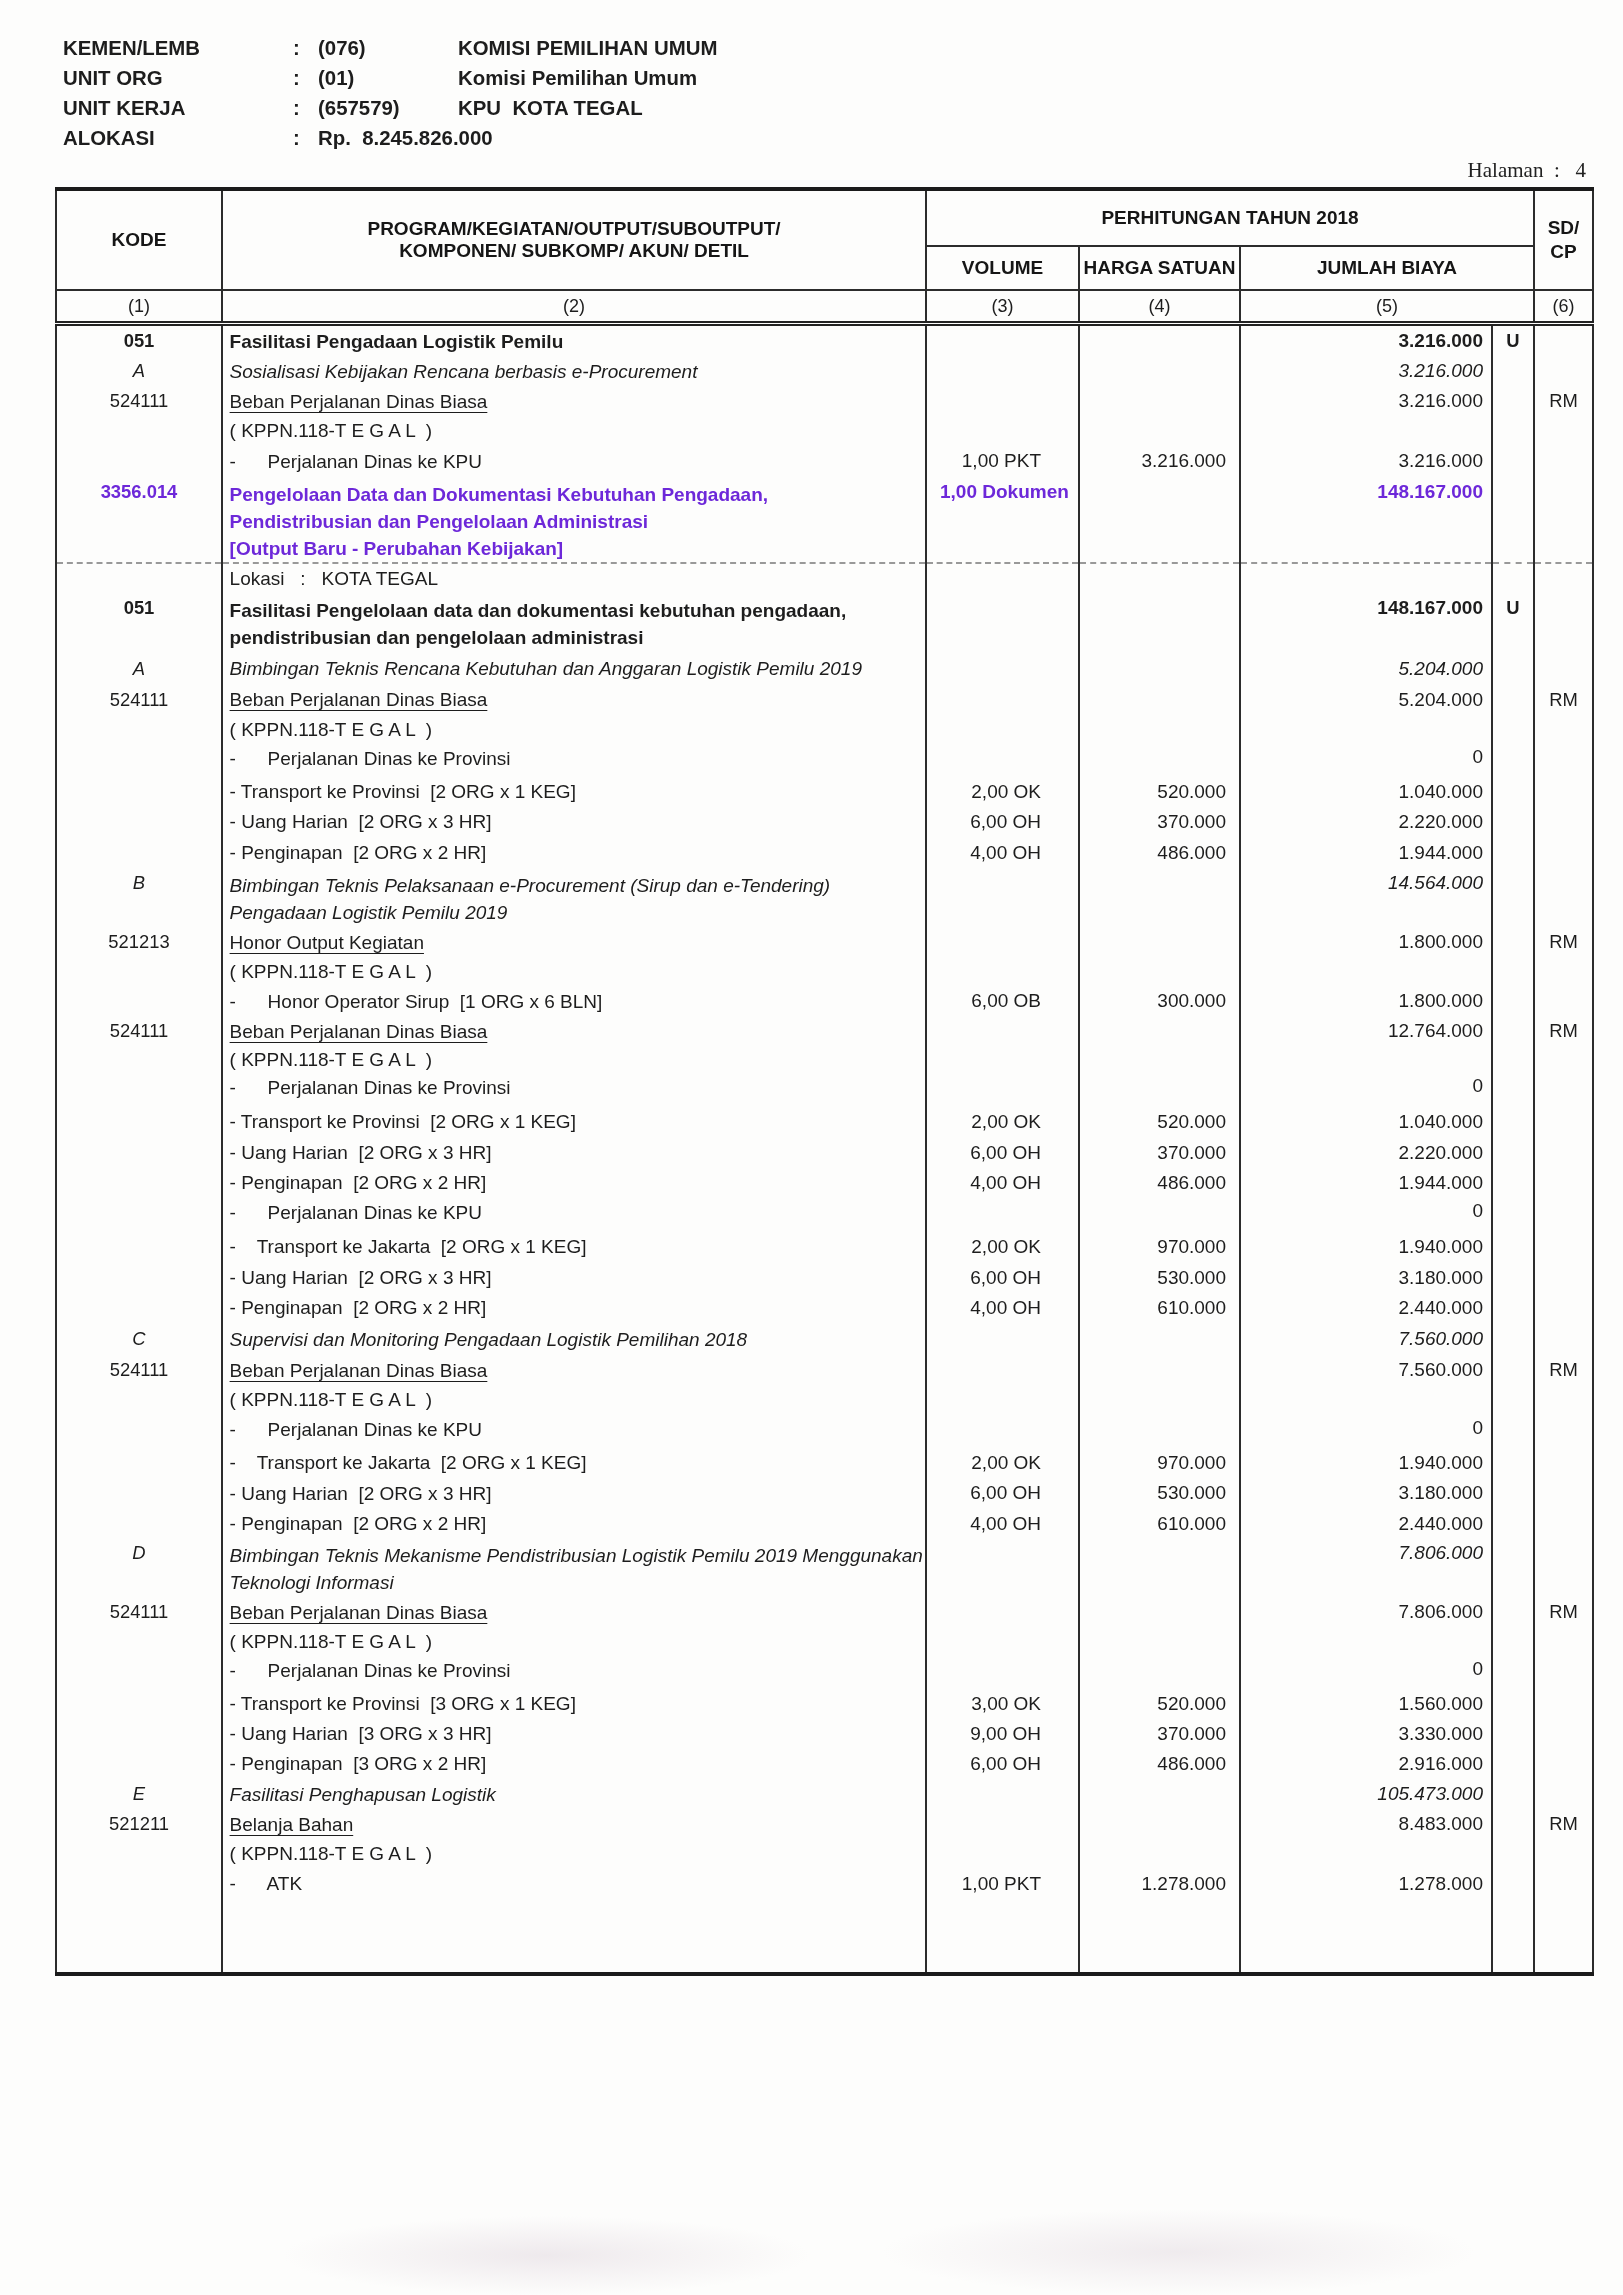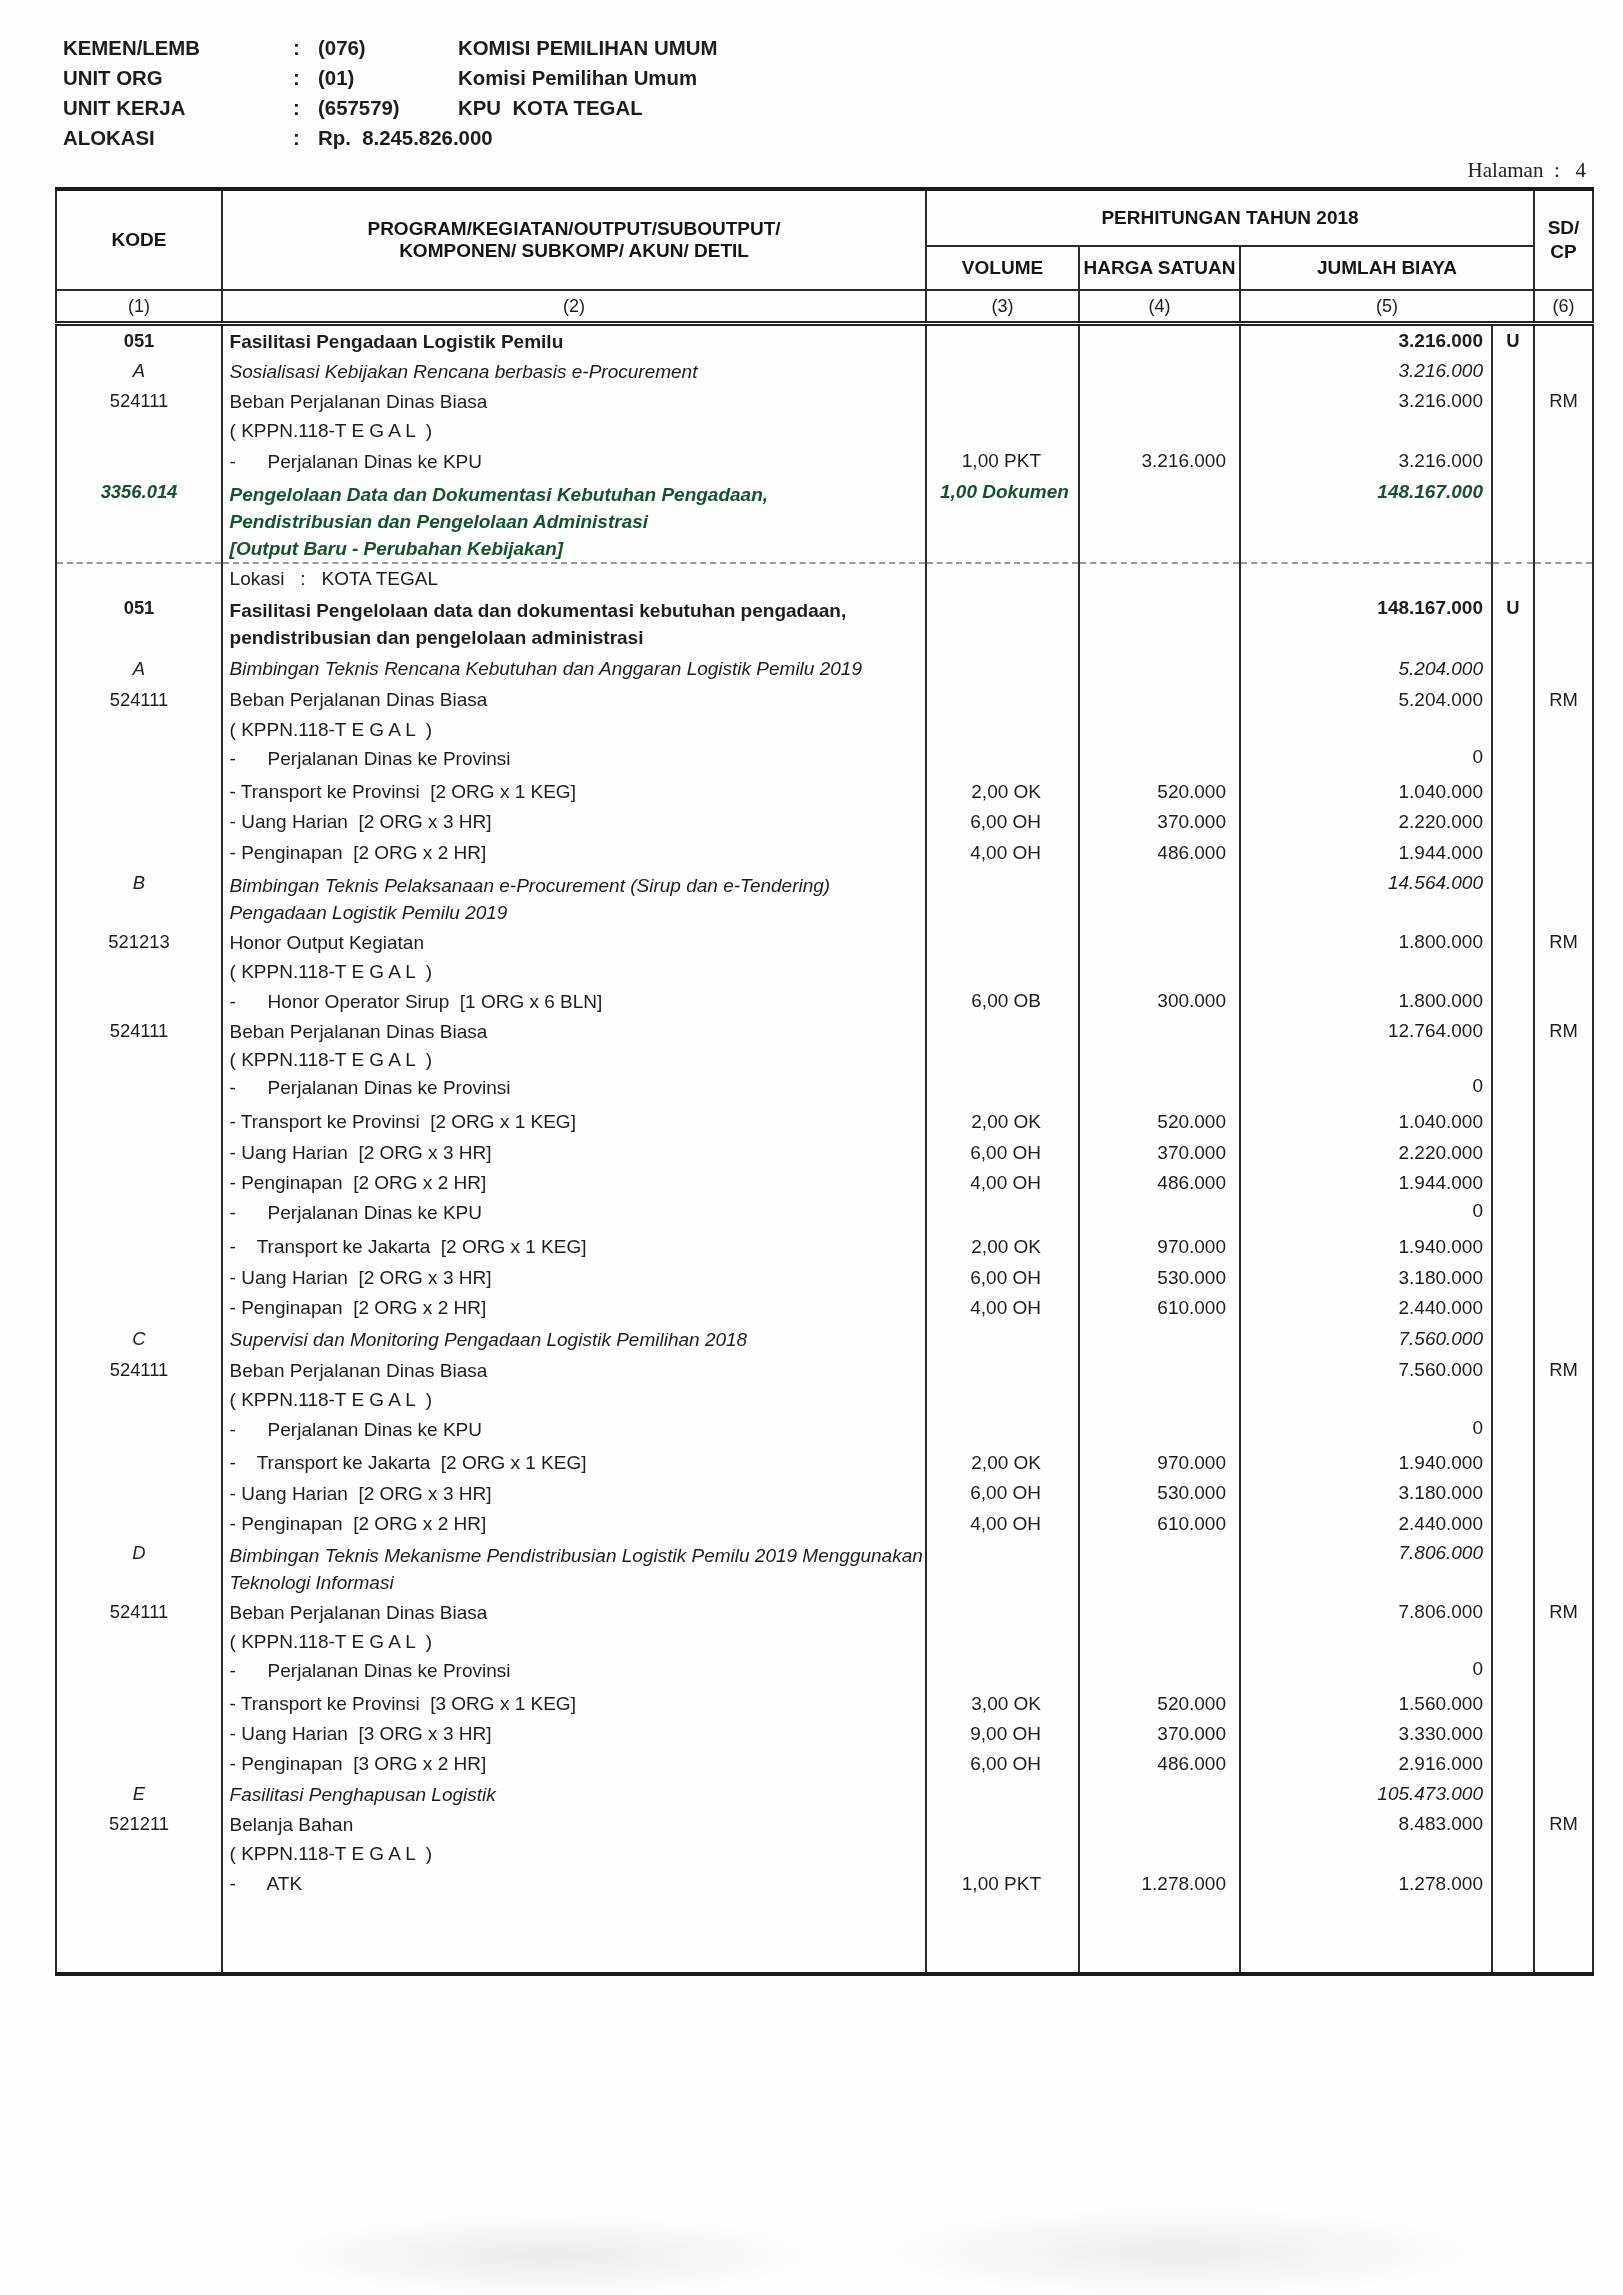--- a/index.html
+++ b/index.html
@@ -40,22 +40,22 @@
   td.desc  { text-align:left; padding-left:6.6px; white-space:pre-wrap; }
   td.desc div { line-height:27px; }
   td.vol   { text-align:right; padding-right:37px; white-space:pre; }
   td.harga { text-align:right; padding-right:13px; }
   td.jumlah{ text-align:right; padding-right:8px; }
   td.flag  { text-align:center; font-size:18.4px; }
   td.sdcp  { text-align:center; font-size:18.4px; }
   
   tr.komponen td { font-weight:bold; }
   tr.sub td.kode, tr.sub td.desc, tr.sub td.jumlah { font-style:italic; }
-  tr.akun td.desc div { text-underline-offset:4px; }
-  tr.red td { color:#14532d; font-weight:bold; font-style:italic; }
+  tr.akun td.desc div { text-decoration:underline; text-underline-offset:4px; }
+  tr.red td { color:#6d28d9; font-weight:bold; }
   tr.red td.vol { padding-right:9.2px; }
   tr.multi td { vertical-align:top; padding-top:3.3px; }
   tr.zerohead td { vertical-align:bottom; padding-bottom:4.6px; }
   tr.zerohead td.jumlah { vertical-align:top; padding-top:2px; }
   tr.dashed td { border-bottom:2px dashed #999; }
   
   .smudge { position:absolute; pointer-events:none; }
   .smudge.a { left:283px; bottom:0; width:527px; height:79px;
     background:radial-gradient(closest-side, rgba(228,220,226,0.6), rgba(228,220,226,0)); }
   .smudge.b { left:882px; bottom:0; width:593px; height:86px;

